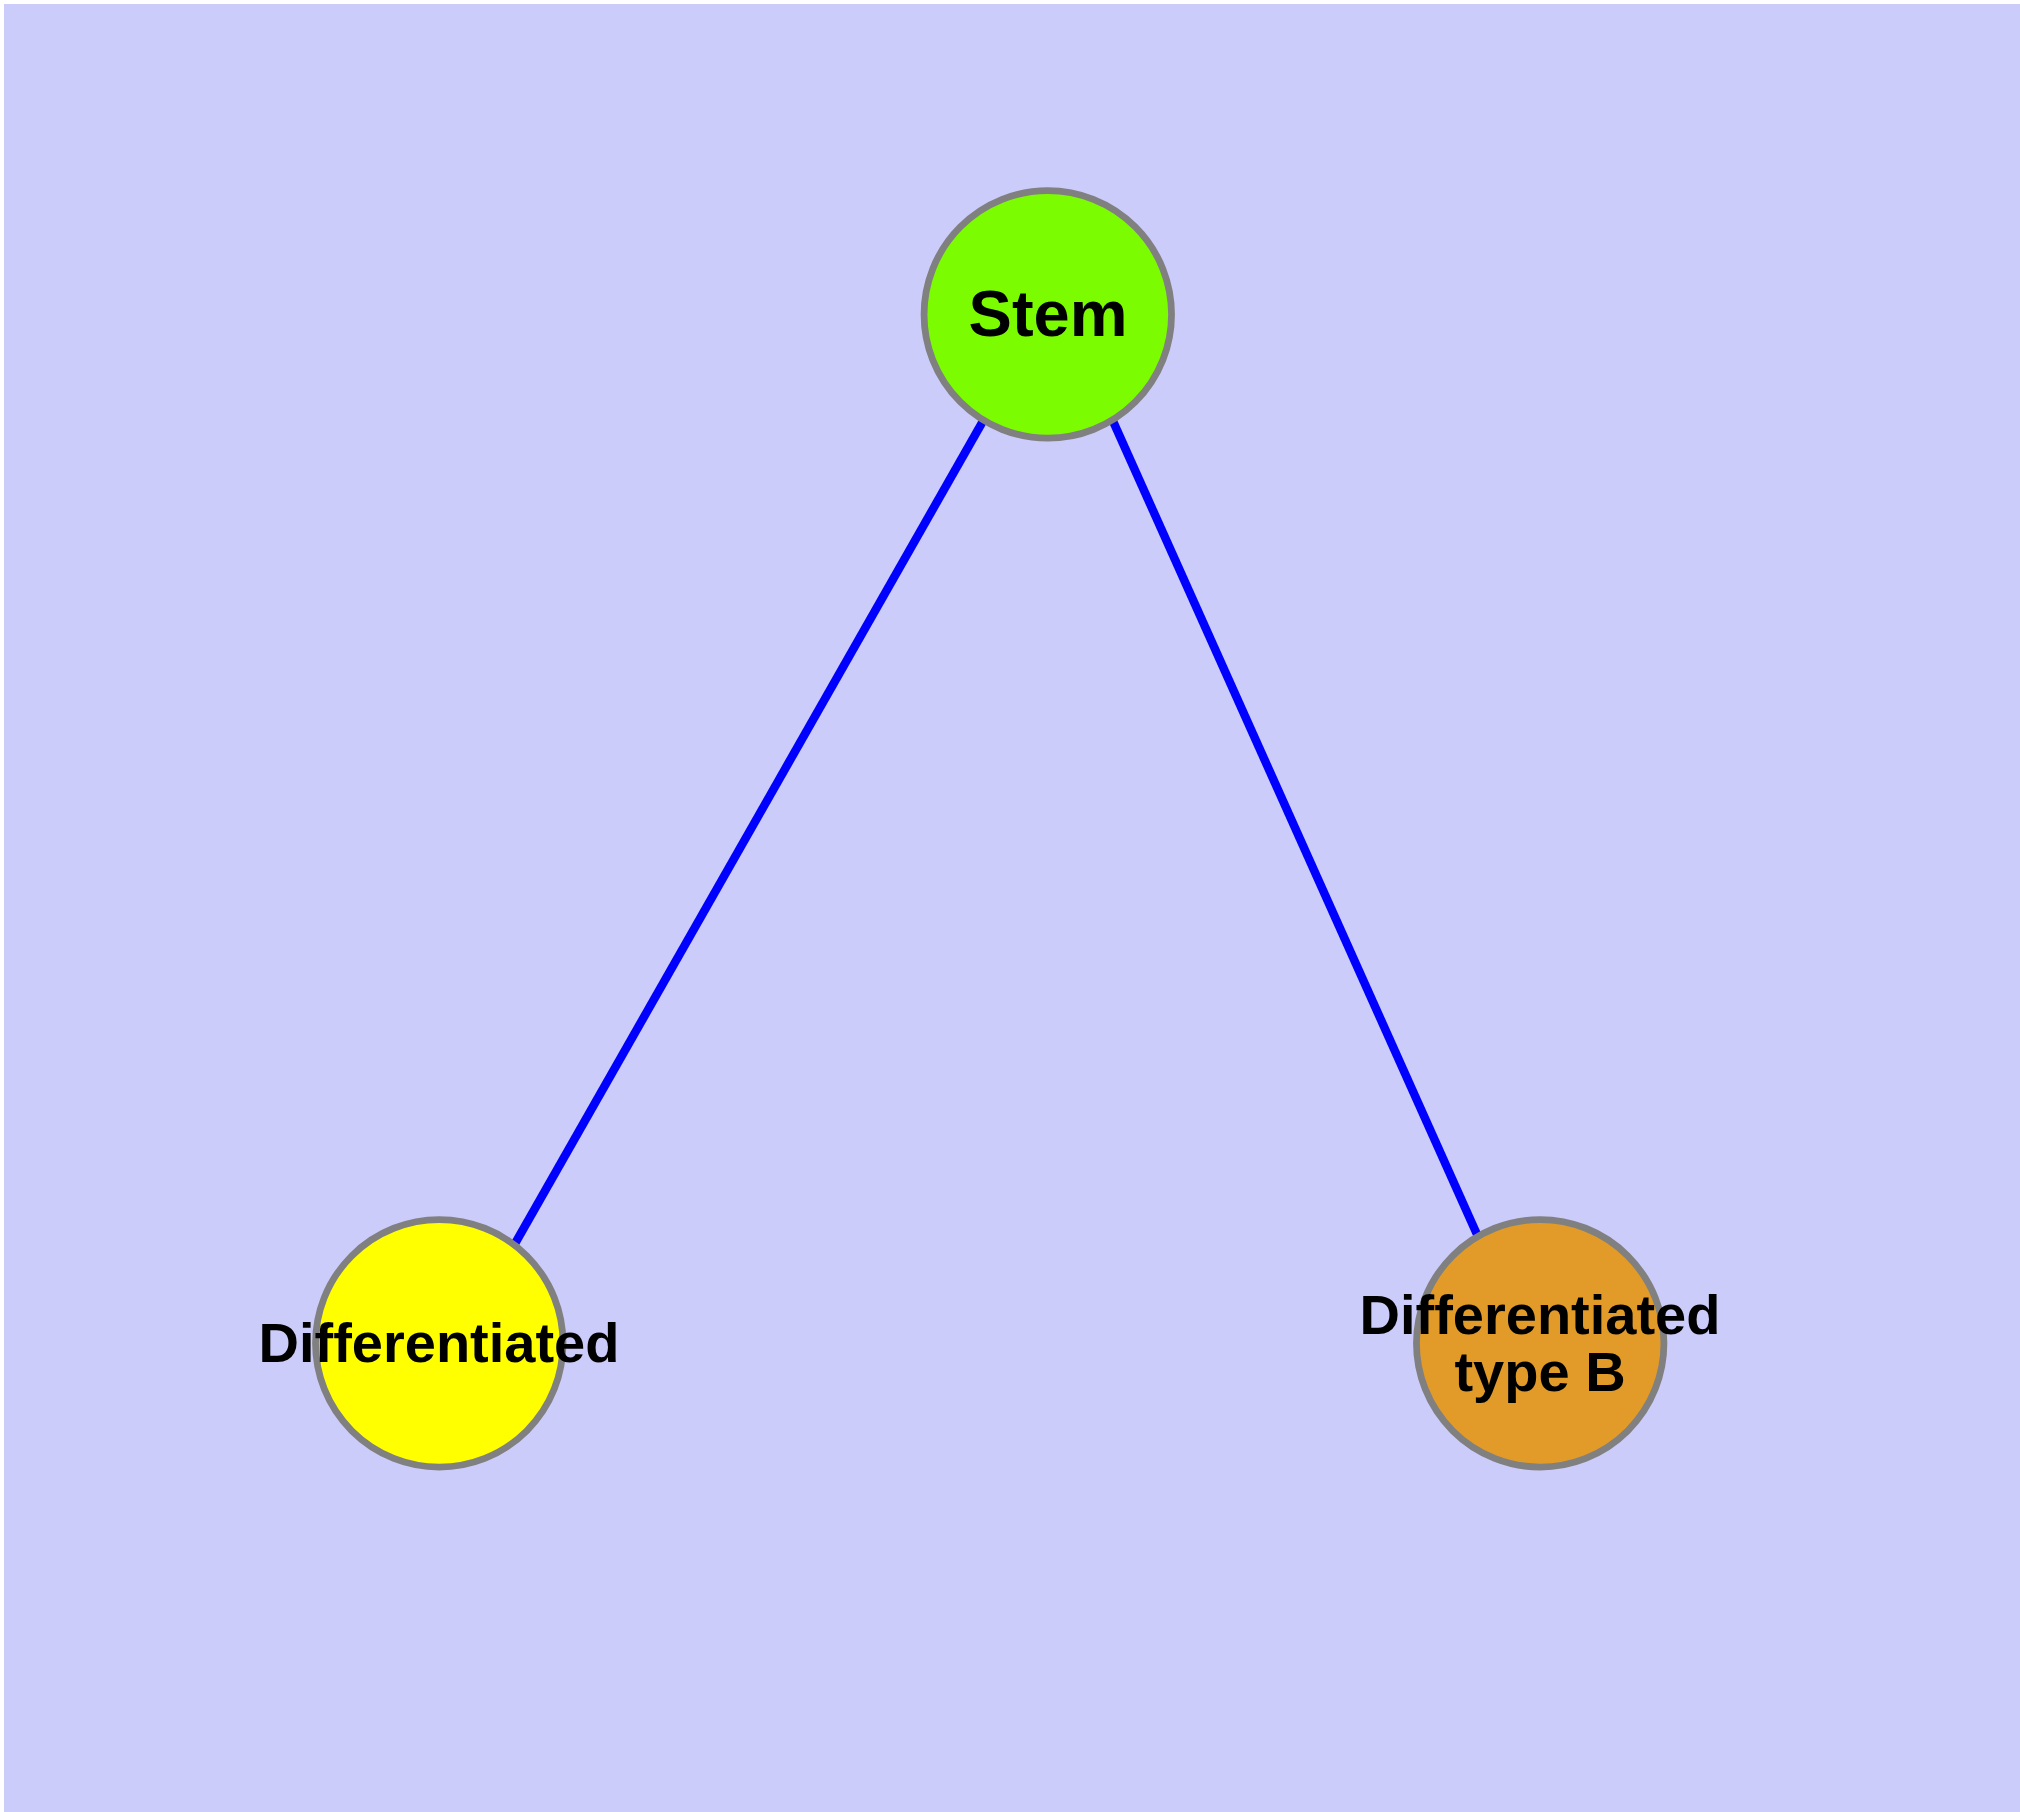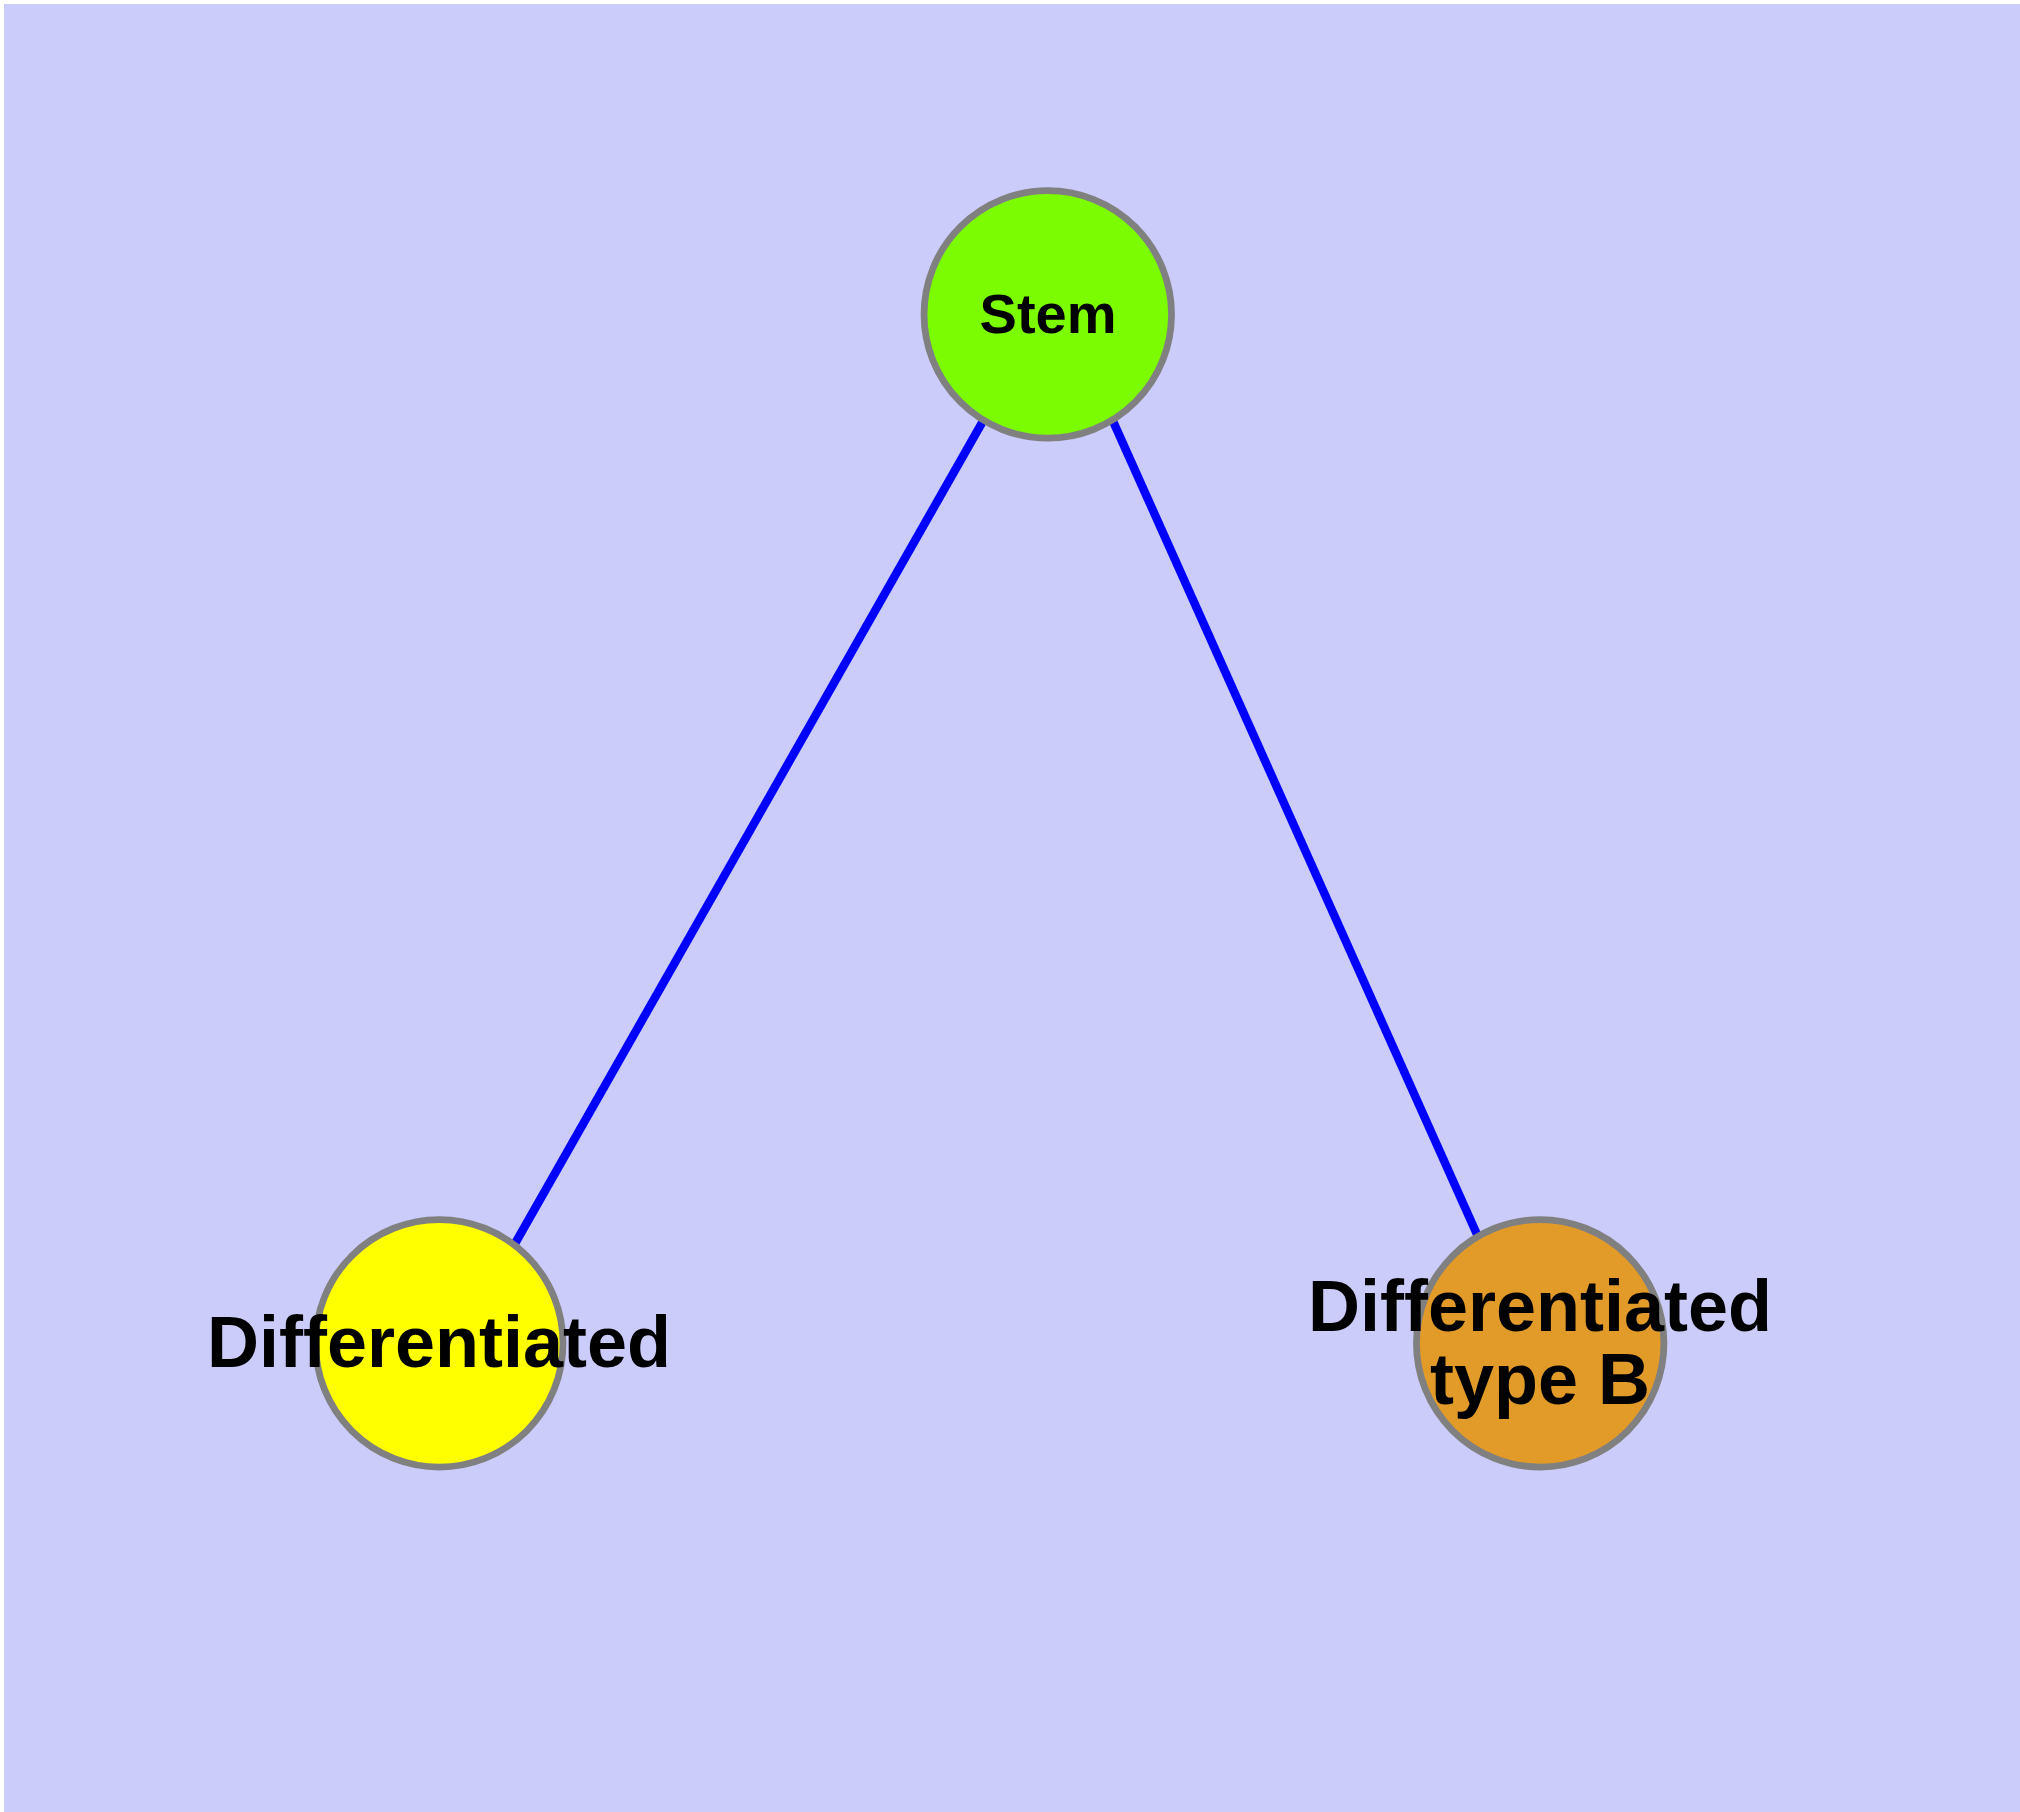--- a/index.html
+++ b/index.html
@@ -34,24 +34,24 @@
     text-align: center;
     font-family: "Liberation Sans", "DejaVu Sans", sans-serif;
     font-weight: bold;
     color: #000000;
     line-height: 1.02;
     white-space: pre;
     pointer-events: none;
     transform: translate(-50%, -50%);
   }
   .label-stem {
-    font-size: 56px;
+    font-size: 65px;
   }
   .label-diff {
-    font-size: 72px;
+    font-size: 56px;
   }
 </style>
 </head>
 <body>
 
 <div id="stage">
 
   <div id="canvas-bg"></div>
 
   <svg id="graph-svg" viewBox="0 0 2384 2138" xmlns="http://www.w3.org/2000/svg">

